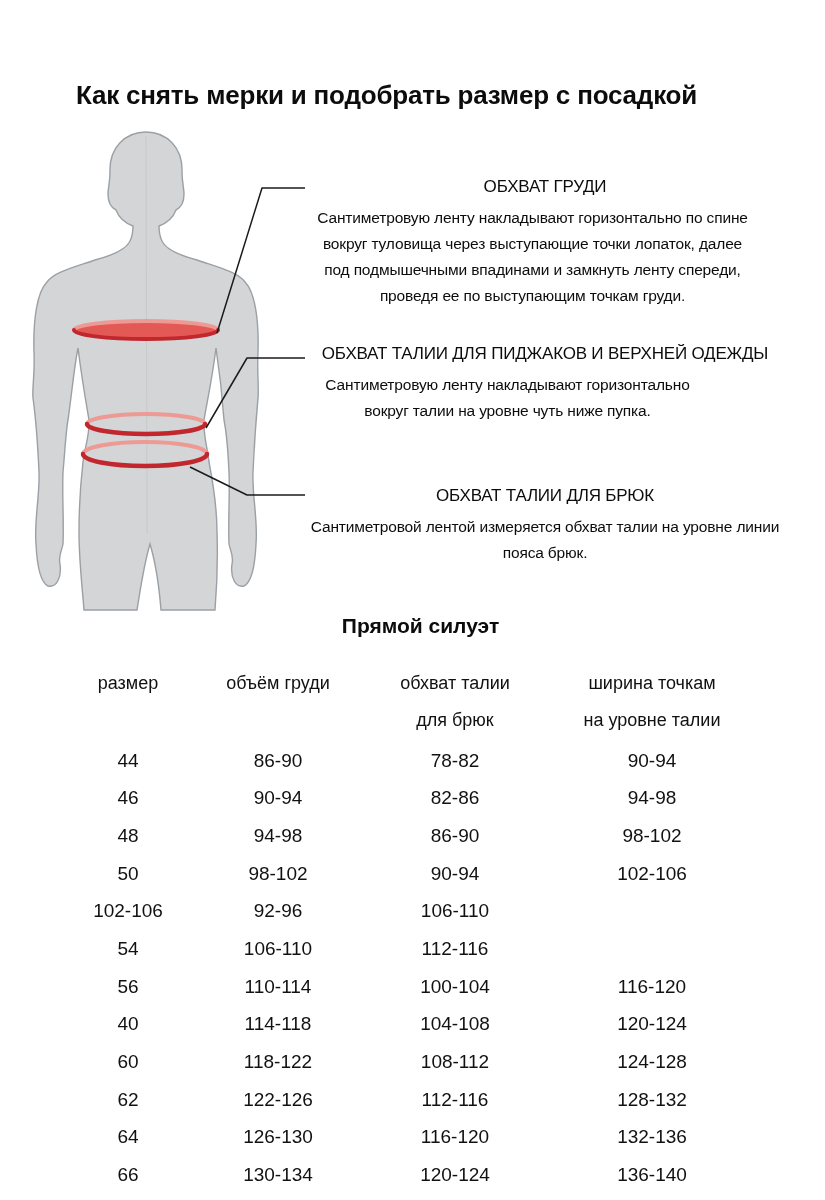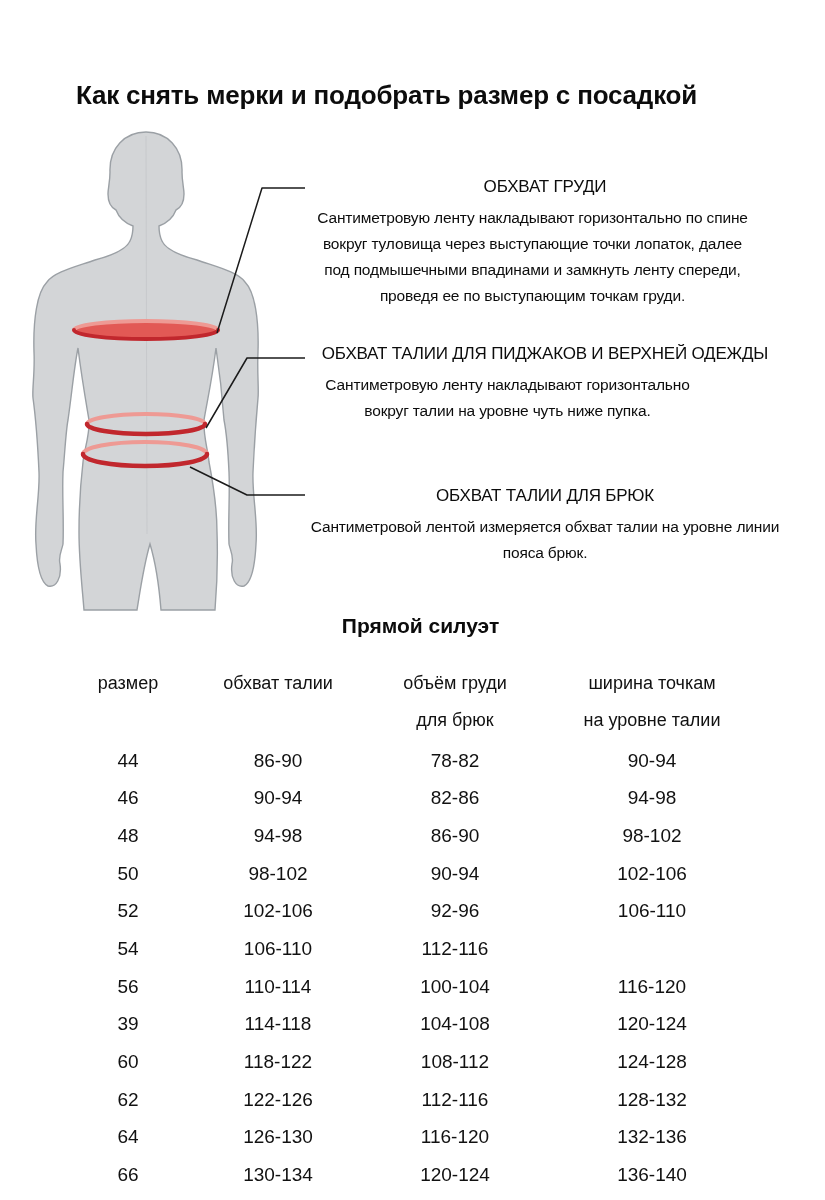--- a/index.html
+++ b/index.html
@@ -126,22 +126,22 @@
 <section class="callout s3">
   <h2>ОБХВАТ ТАЛИИ ДЛЯ БРЮК</h2>
   <p>Сантиметровой лентой измеряется обхват талии на уровне линии пояса брюк.</p>
 </section>
 
 <h3 class="table-title">Прямой силуэт</h3>
 
 <div class="size-table">
   <div class="trow thead">
     <div class="tcell">размер</div>
+    <div class="tcell">объём груди</div>
     <div class="tcell">обхват талии</div>
-    <div class="tcell">объём груди</div>
     <div class="tcell">ширина точкам</div>
   </div>
   <div class="trow thead">
     <div class="tcell"></div>
     <div class="tcell"></div>
     <div class="tcell">для брюк</div>
     <div class="tcell">на уровне талии</div>
   </div>
   <div id="size-table-body">
       <div class="trow data">
@@ -162,38 +162,37 @@
         <div class="tcell">86-90</div>
         <div class="tcell">98-102</div>
       </div>
       <div class="trow data">
         <div class="tcell">50</div>
         <div class="tcell">98-102</div>
         <div class="tcell">90-94</div>
         <div class="tcell">102-106</div>
       </div>
       <div class="trow data">
-        <div class="tcell">52</div>
         <div class="tcell">102-106</div>
         <div class="tcell">92-96</div>
         <div class="tcell">106-110</div>
       </div>
       <div class="trow data">
         <div class="tcell">54</div>
         <div class="tcell">106-110</div>
         <div class="tcell">112-116</div>
       </div>
       <div class="trow data">
         <div class="tcell">56</div>
         <div class="tcell">110-114</div>
         <div class="tcell">100-104</div>
         <div class="tcell">116-120</div>
       </div>
       <div class="trow data">
-        <div class="tcell">39</div>
+        <div class="tcell">40</div>
         <div class="tcell">114-118</div>
         <div class="tcell">104-108</div>
         <div class="tcell">120-124</div>
       </div>
       <div class="trow data">
         <div class="tcell">60</div>
         <div class="tcell">118-122</div>
         <div class="tcell">108-112</div>
         <div class="tcell">124-128</div>
       </div>

